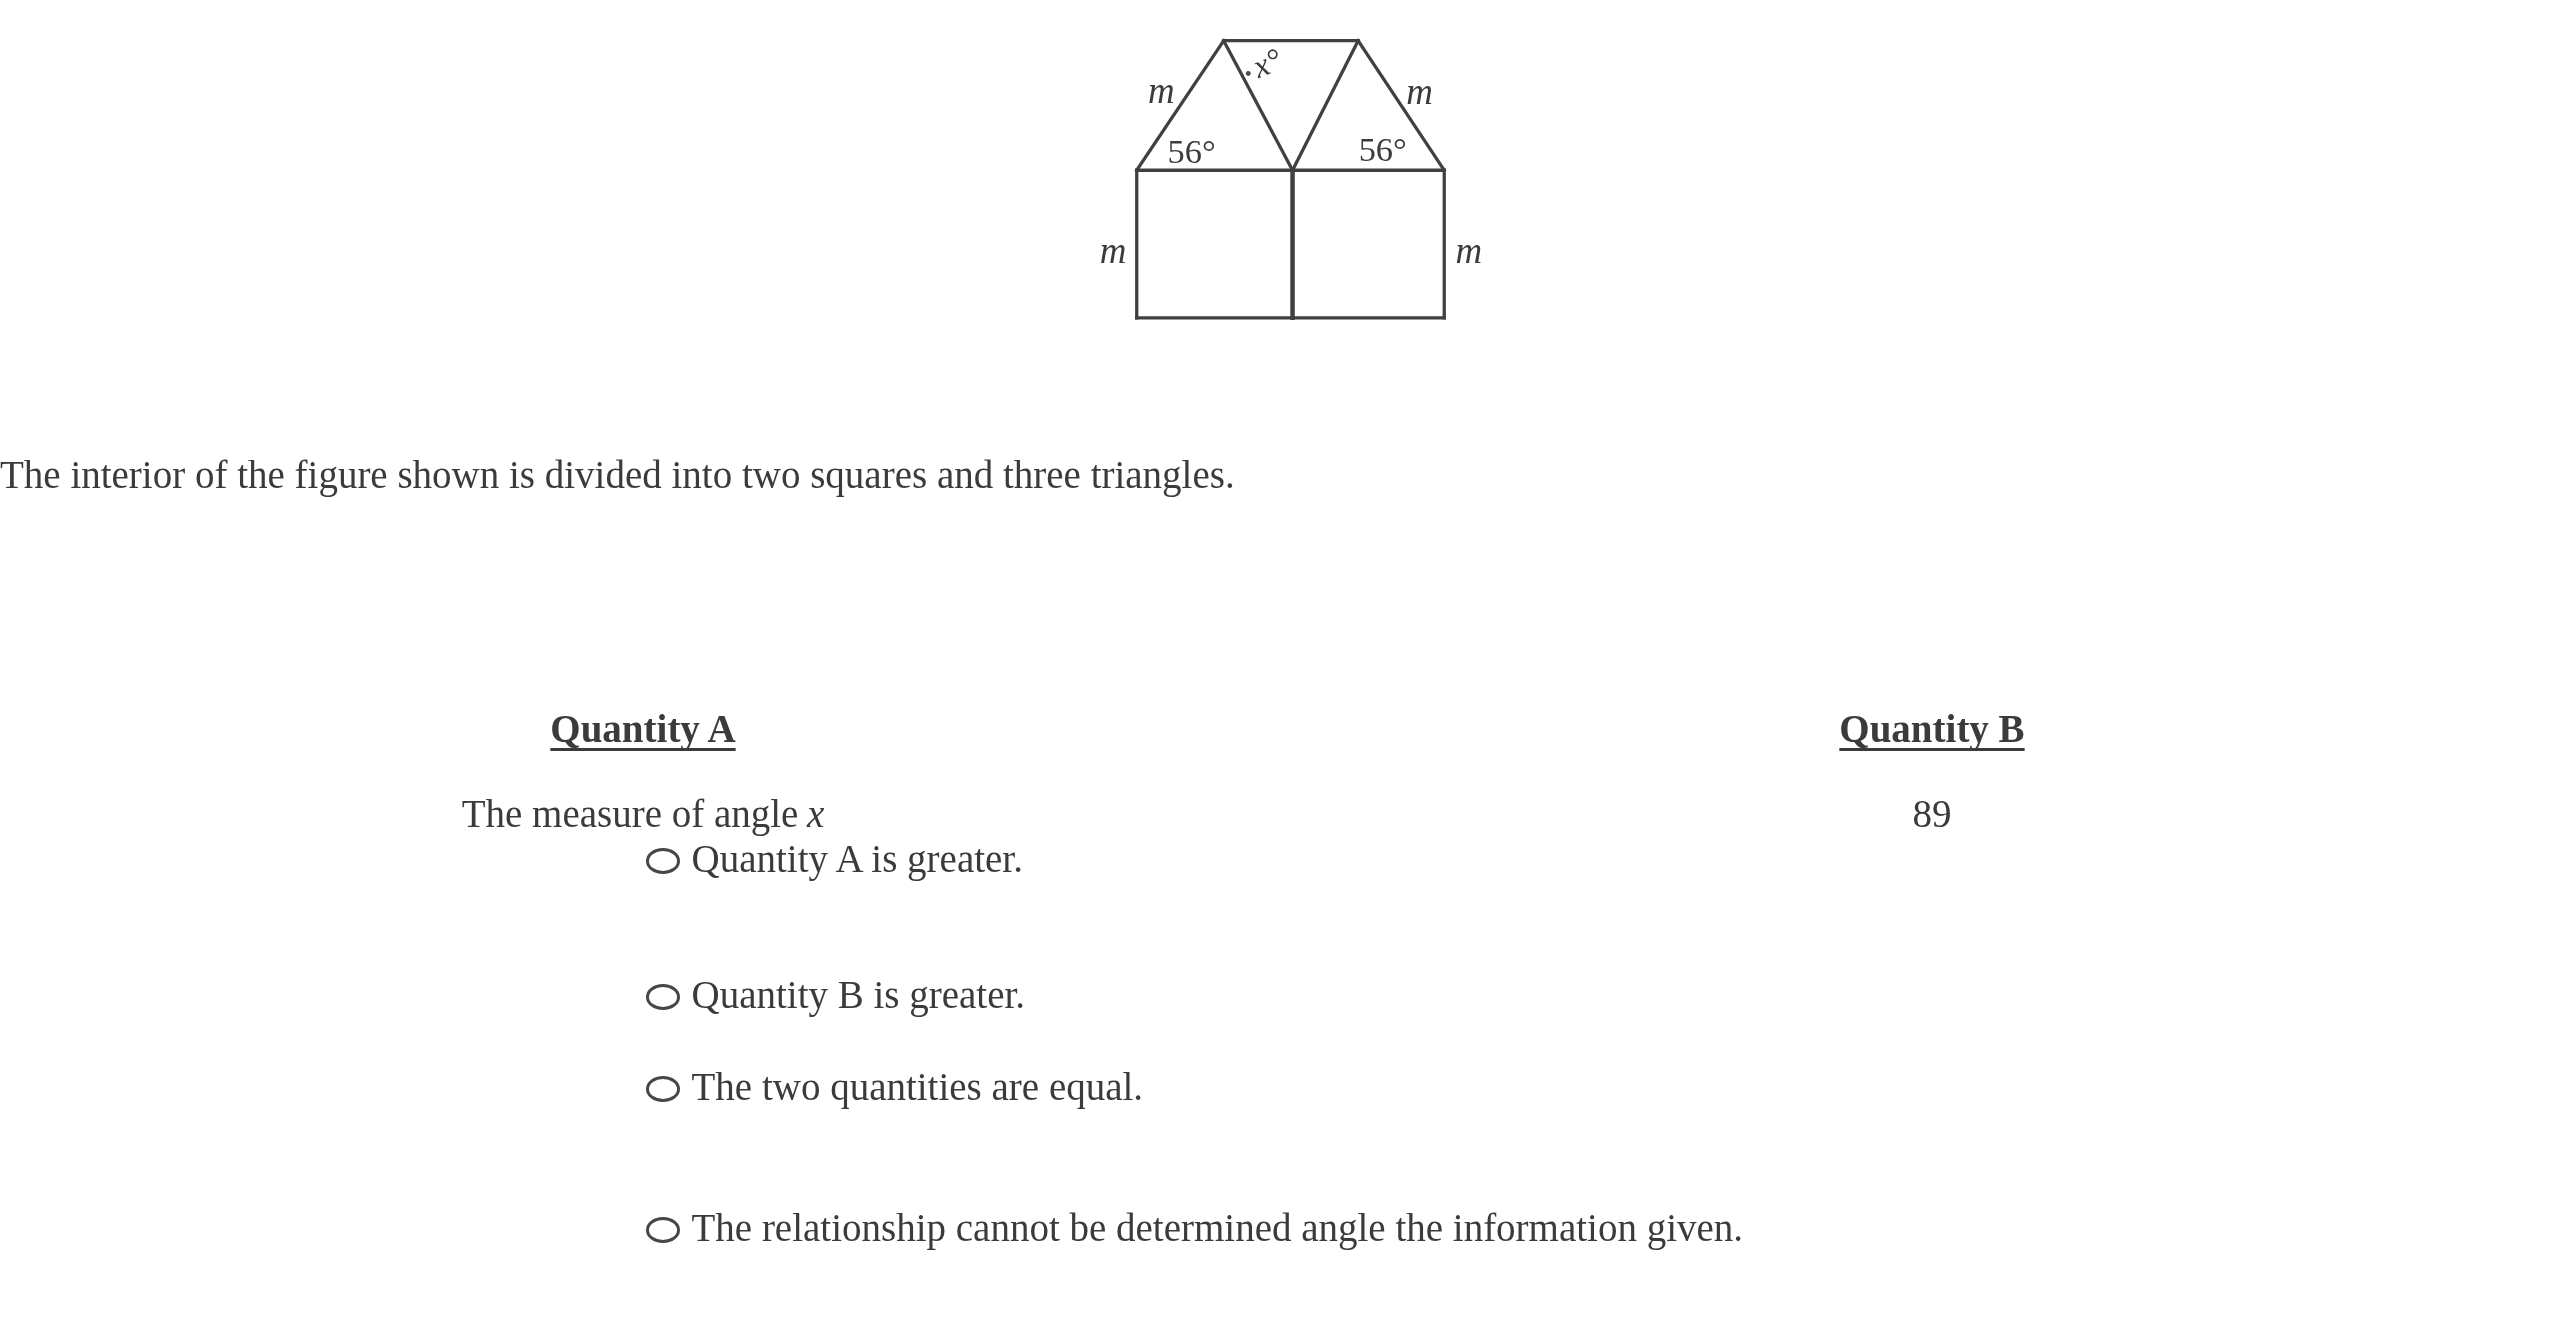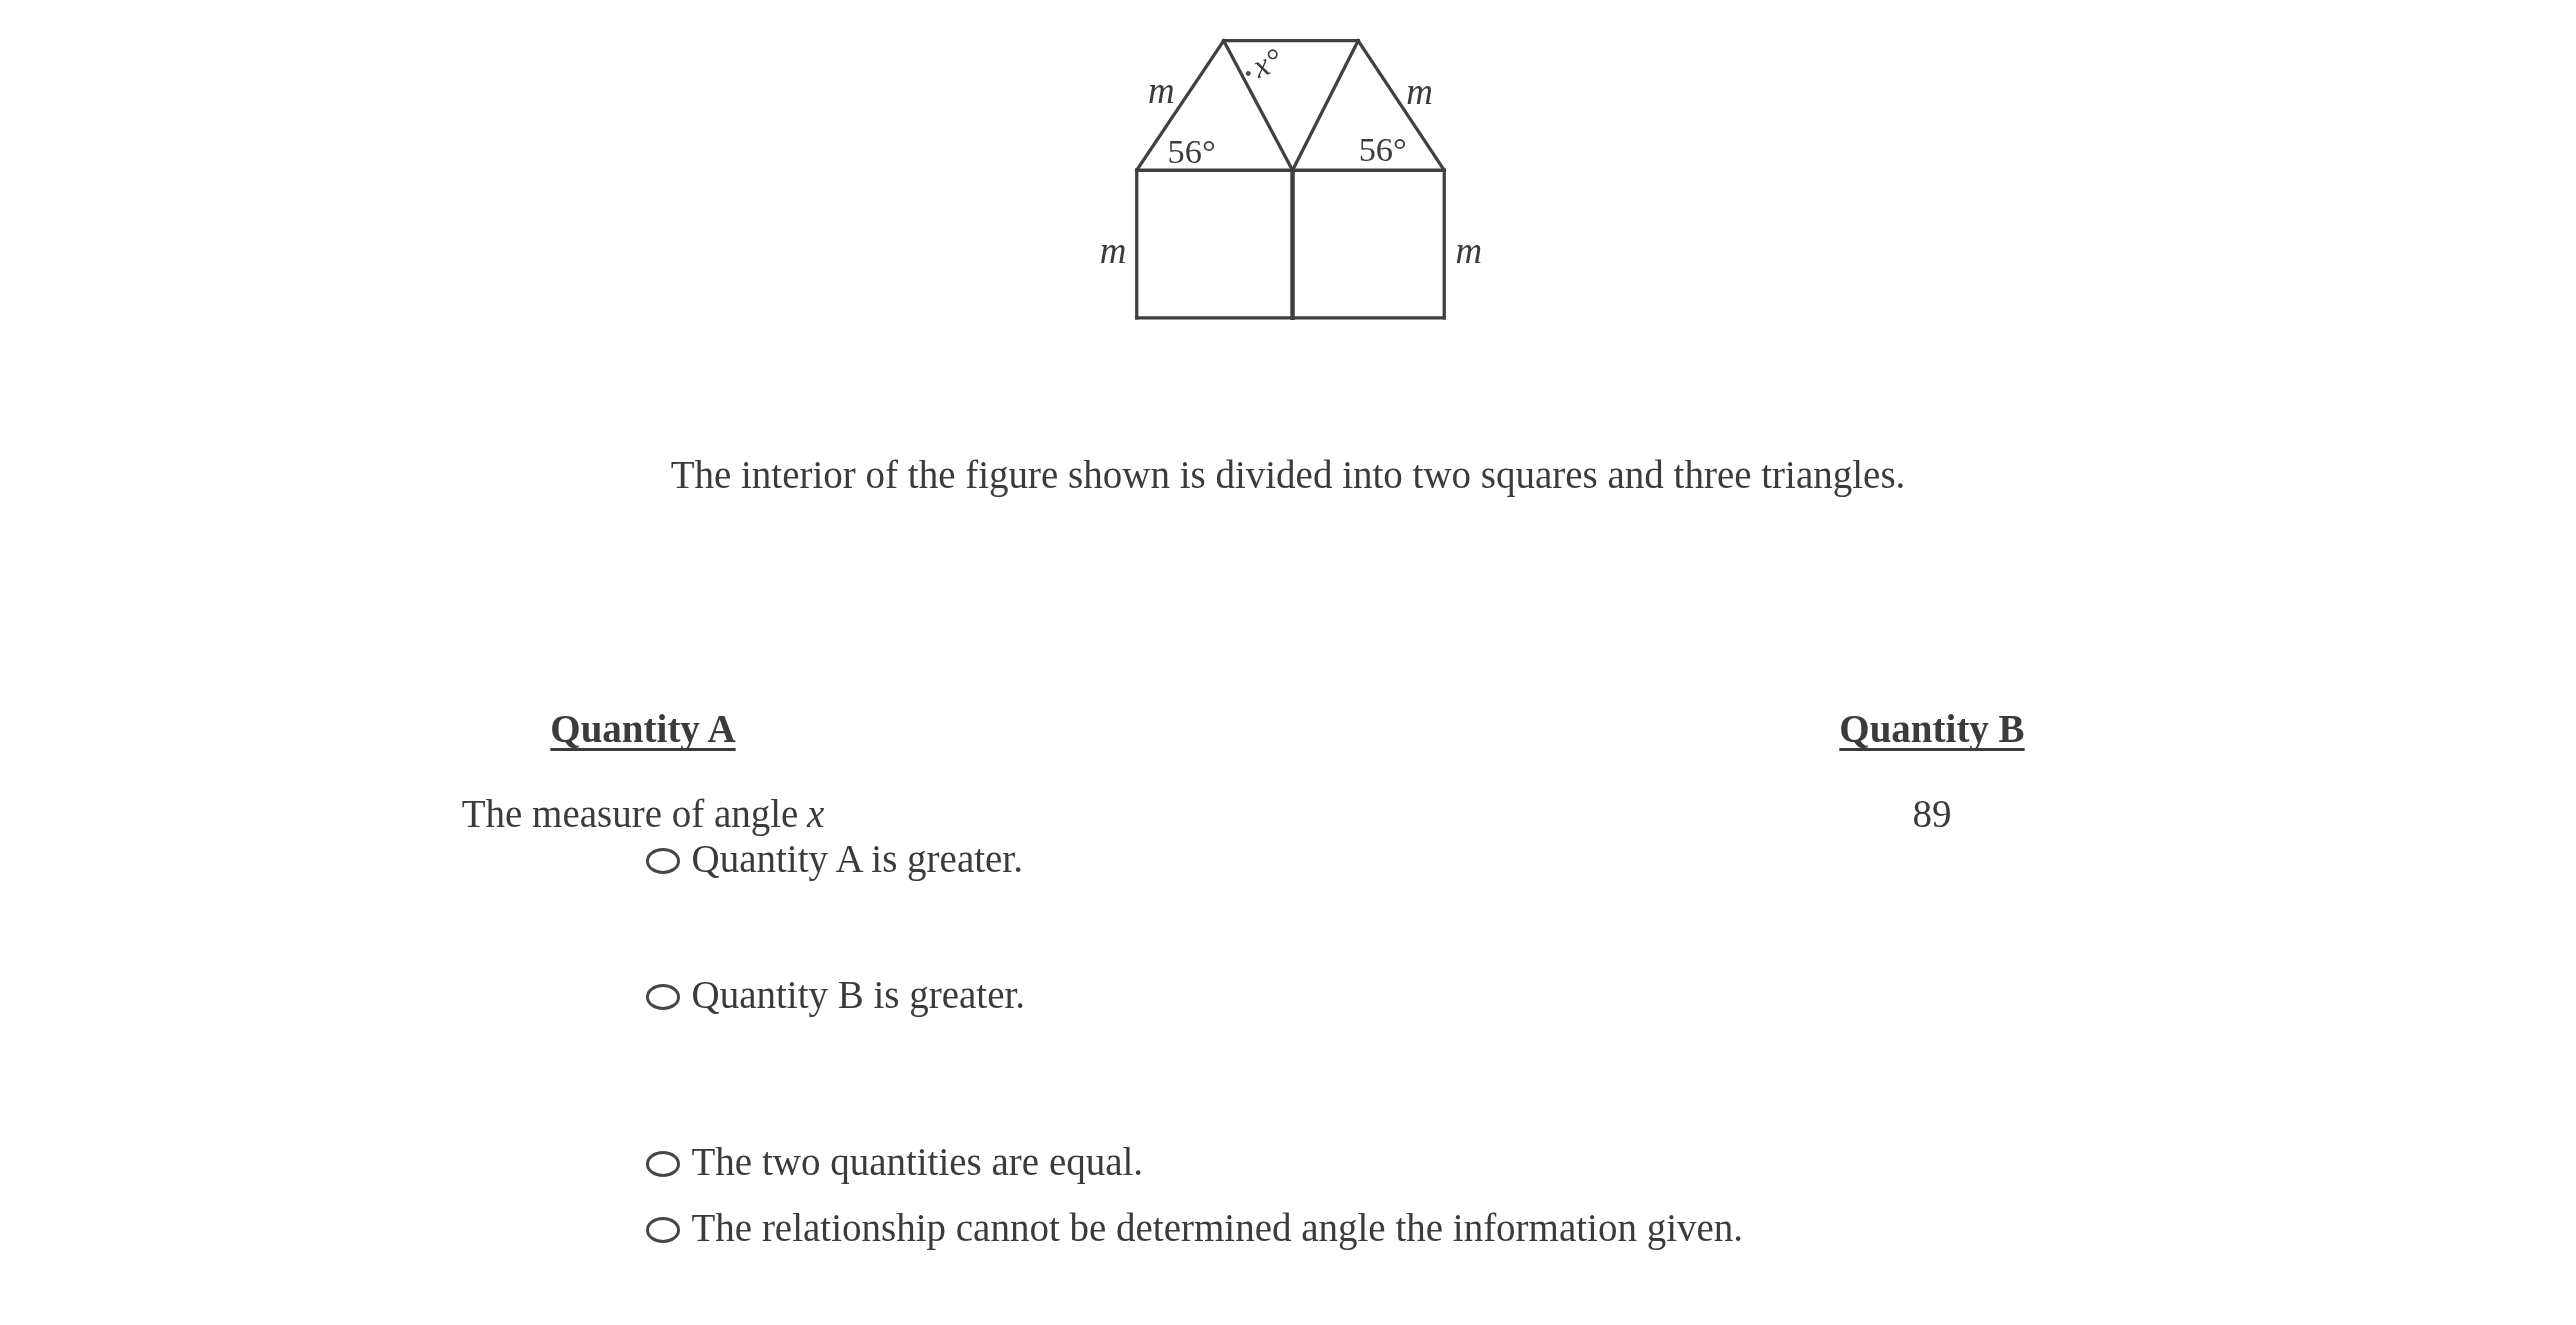--- a/index.html
+++ b/index.html
@@ -40,21 +40,20 @@
     font-family: "Liberation Serif", "DejaVu Serif", serif;
   }
   .fig-label.ital { font-style: italic; }
 
   
   .prompt {
     position: absolute;
     left: 0;
     top: 452px;
     width: 2576px;
-    text-align: center;
     font-size: 39px;
     line-height: 1.2;
   }
 
   
   .qty-col { position: absolute; text-align: center; }
   .qty-col.col-a { left: 311px;  top: 658px; width: 664px; }
   .qty-col.col-b { left: 1602px; top: 658px; width: 660px; }
   .qty-header {
     font-size: 39px;
@@ -81,21 +80,21 @@
     position: absolute;
     left: 646px;
     height: 51px;
     display: flex;
     align-items: center;
     gap: 11.5px;
     cursor: default;
   }
   .option-row.row-0 { top: 834px; }
   .option-row.row-1 { top: 970px; }
-  .option-row.row-2 { top: 1137px; justify-content: space-between; }
+  .option-row.row-2 { top: 1062px; justify-content: space-between; }
   .option-row.row-3 { top: 1203px; }
   .radio-oval {
     flex: 0 0 auto;
     width: 28px;
     height: 19.7px;
     border: 3.3px solid #474747;
     border-radius: 50%;
     background: transparent;
     margin-top: 3.3px;
   }

